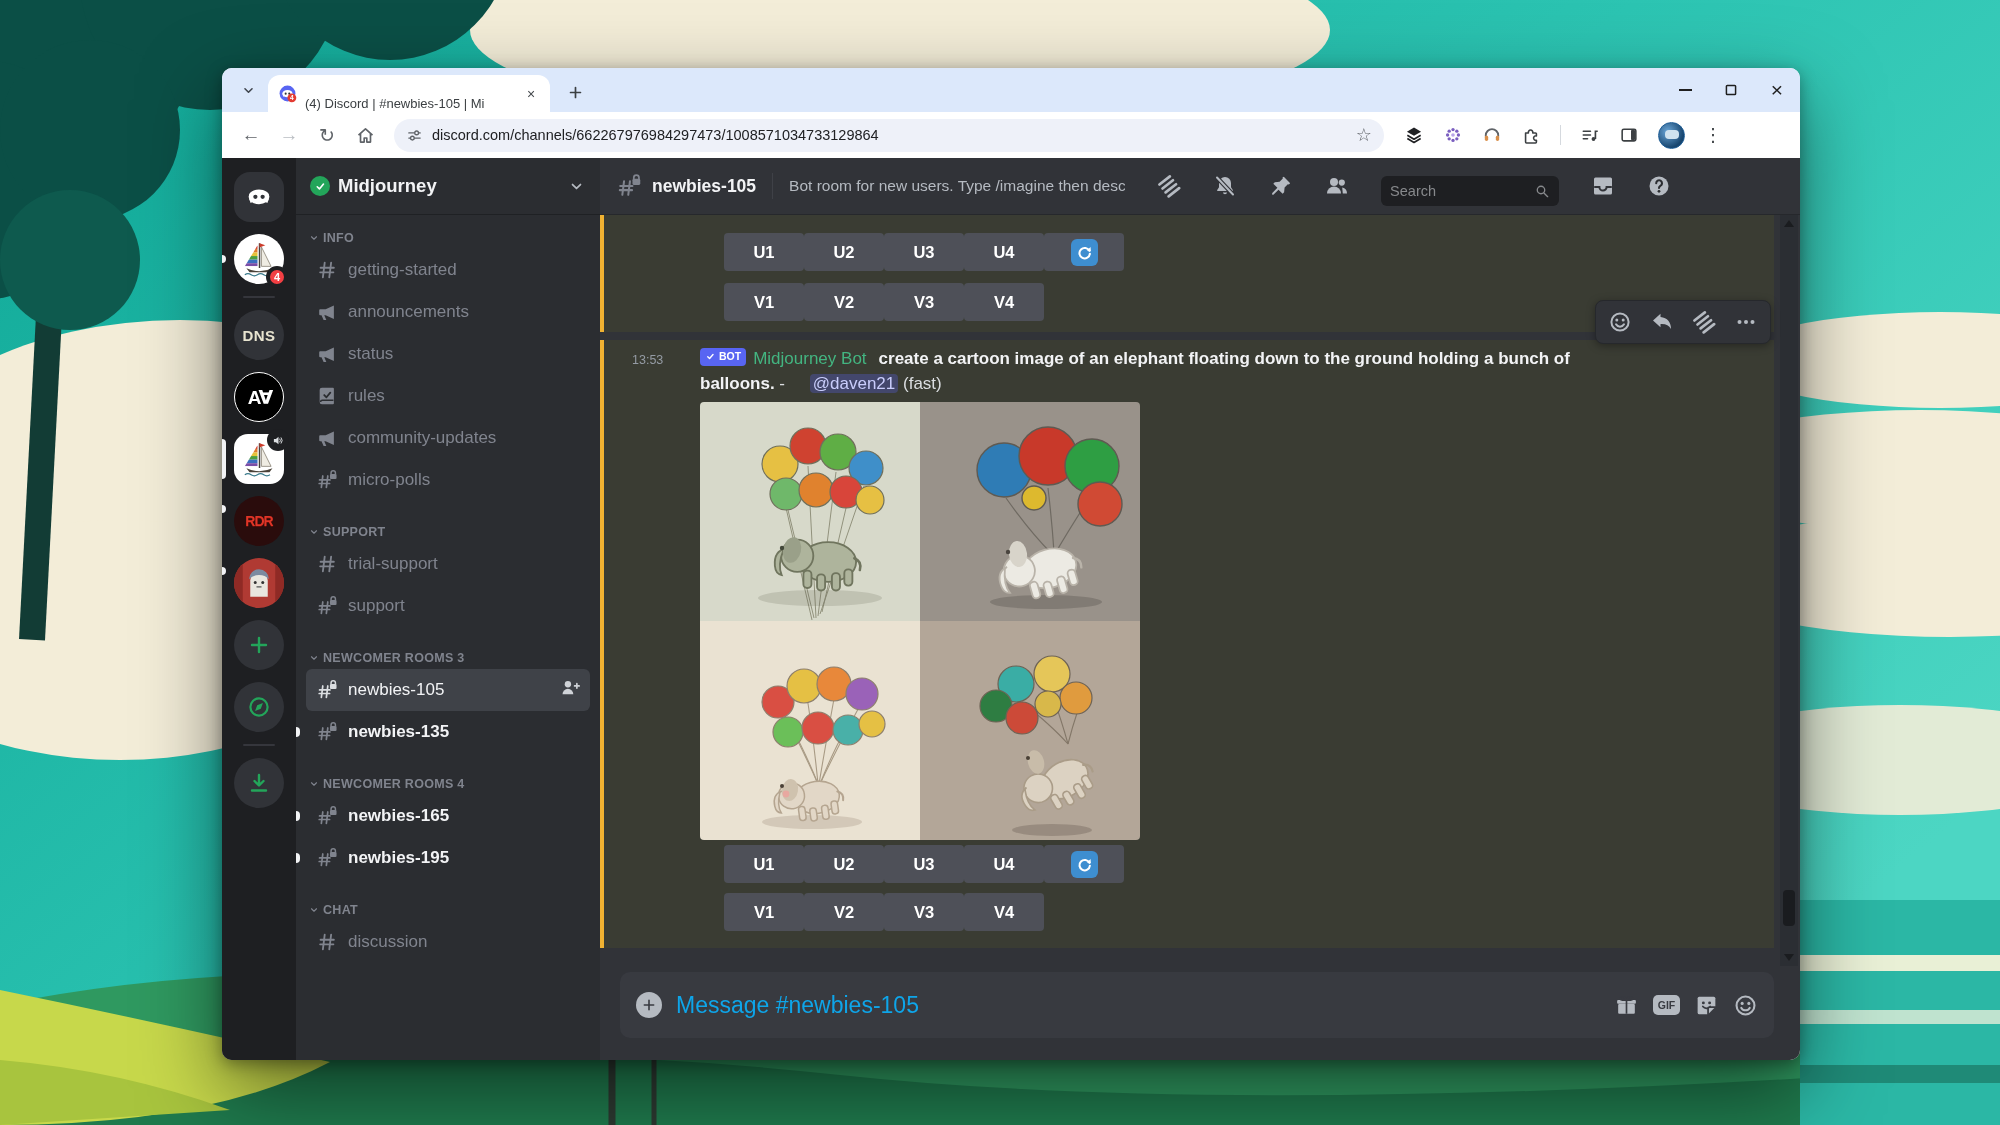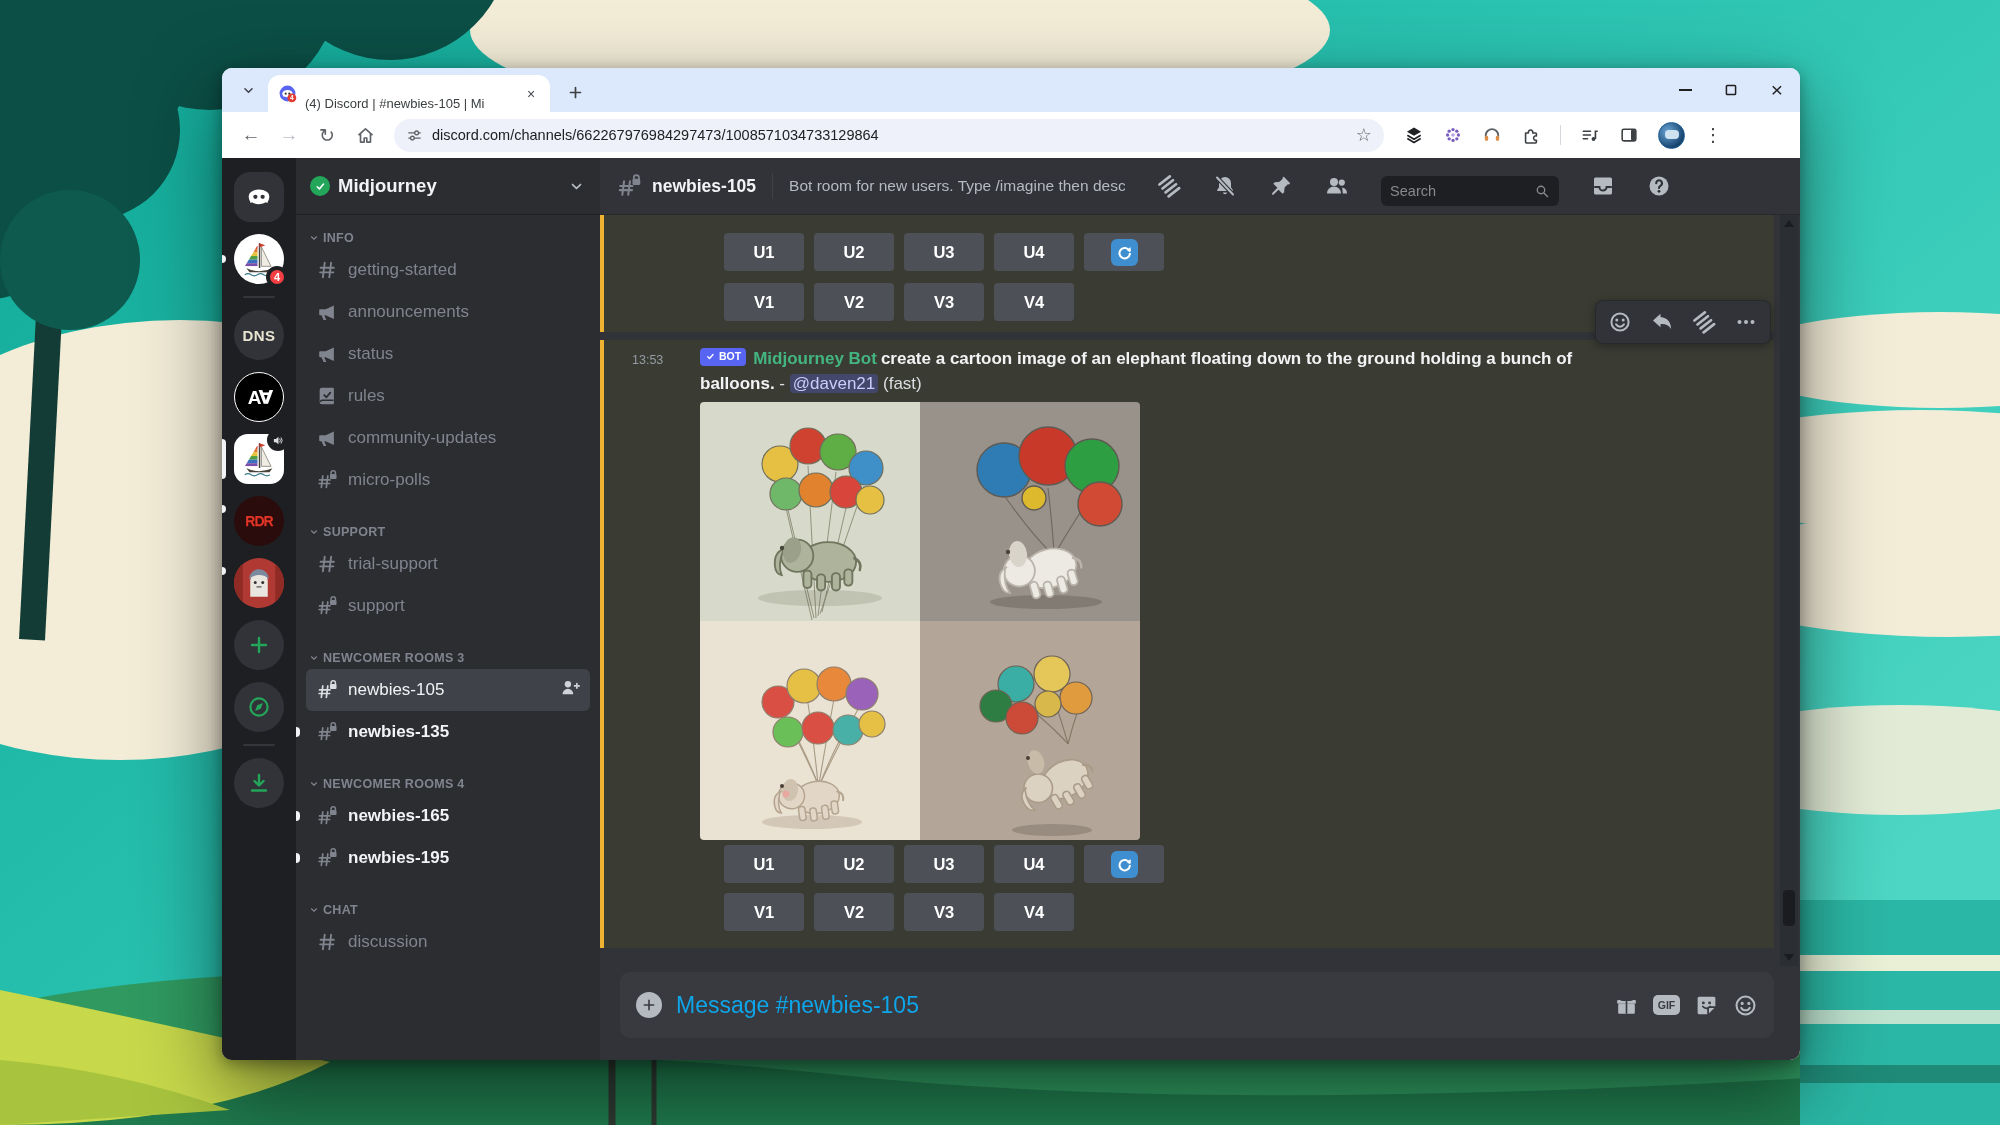--- a/index.html
+++ b/index.html
@@ -89,31 +89,31 @@
   .ctopic{font-size:15.5px;color:#b5bac1;width:336px;white-space:nowrap;overflow:hidden;}
   .hic{color:#b5bac1;display:flex;margin-left:22px;}
   .hic:first-of-type{margin-left:auto;}
   .searchbox{width:178px;height:30px;background:#1e1f22;border-radius:6px;display:flex;align-items:center;padding:0 9px;margin-left:22px;margin-top:9px;}
   .searchbox span{flex:1;font-size:14.5px;color:#87898c;}
 
   .msgs{flex:1;position:relative;overflow:hidden;min-height:0;}
   .hl{position:absolute;left:0;right:26px;background:#3a3c33;border-left:4px solid #f0b232;}
   .hl1{top:0;height:117px;}
   .hl2{top:125px;height:608px;}
-  .btnrow{position:absolute;left:96px;display:flex;gap:10px;padding-left:24px;}
+  .btnrow{position:absolute;left:96px;display:flex;padding-left:24px;}
   .dbtn{width:80px;height:38px;border:none;border-radius:4px;background:#4e5058;color:#fff;font-size:16.5px;font-weight:600;
     font-family:inherit;display:flex;align-items:center;justify-content:center;cursor:pointer;}
   .rericon{width:27px;height:27px;border-radius:6px;background:#3e8ed0;display:flex;align-items:center;justify-content:center;color:#fff;}
   .mts{position:absolute;left:28px;top:13px;font-size:12.5px;color:#949ba4;}
   .mtext{position:absolute;left:96px;top:6px;max-width:935px;font-size:17px;line-height:25px;color:#dbdee1;}
   .botbadge{display:inline-flex;align-items:center;gap:3px;background:#5865f2;color:#fff;border-radius:4px;height:18px;
     padding:0 5px;font-size:10.5px;font-weight:bold;vertical-align:2px;margin-right:7px;}
-  .mauthor{color:#43b581;font-weight:700;margin-right:4px;}
+  .mauthor{color:#43b581;font-weight:400;margin-right:12px;}
   .mprompt{color:#f2f3f5;font-weight:bold;}
-  .mention{background:rgba(88,101,242,.3);color:#c9cdfb;border-radius:4px;padding:0 3px;font-weight:500;}
+  .mention{background:rgba(88,101,242,.3);color:#c9cdfb;border-radius:4px;padding:0 3px;font-weight:500;margin-left:20px;}
   .imgwrap{position:absolute;left:96px;top:62px;width:440px;height:438px;border-radius:4px;overflow:hidden;cursor:pointer;}
   .hovbar{position:absolute;left:995px;top:85px;height:44px;background:#313338;border:1px solid #26282c;border-radius:8px;
     display:flex;align-items:center;gap:18px;padding:0 12px;box-shadow:0 2px 8px rgba(0,0,0,.35);z-index:4;}
   .hovic{color:#b5bac1;display:flex;}
   .scrollbar{position:absolute;right:2px;top:0;bottom:0;width:18px;background:#2b2e33;}
   .sarrow{position:absolute;left:4px;width:0;height:0;border-left:5px solid transparent;border-right:5px solid transparent;}
   .sarrow.up{top:5px;border-bottom:7px solid #1a1c1f;}
   .sarrow.dn{bottom:5px;border-top:7px solid #1a1c1f;}
   .sthumb{position:absolute;left:3px;bottom:40px;width:12px;height:36px;background:#1a1c1f;border-radius:4px;}
 

